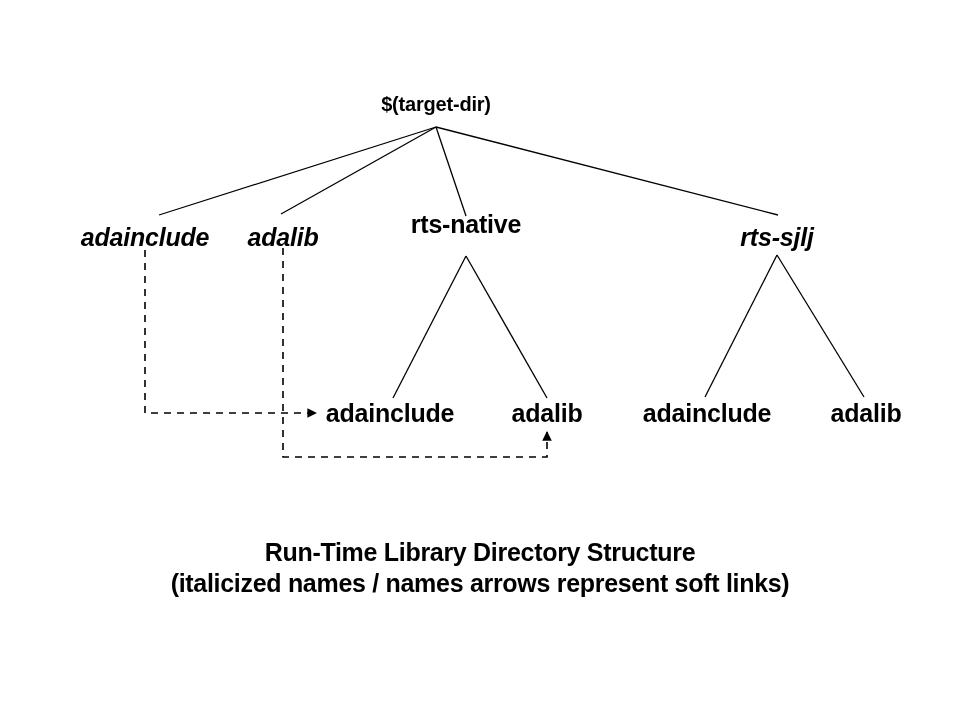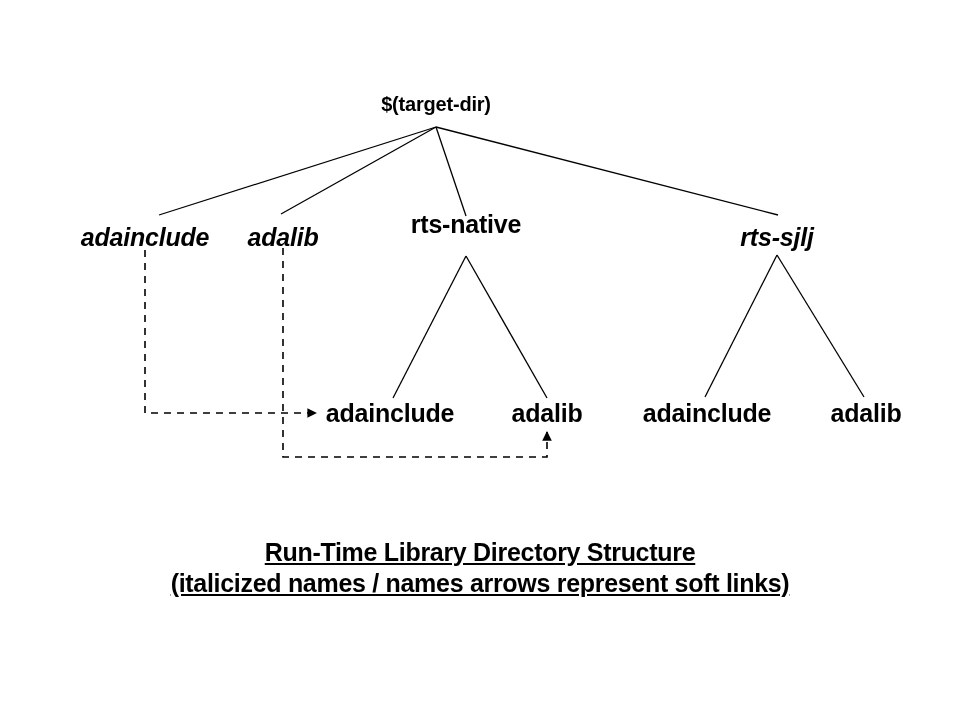--- a/index.html
+++ b/index.html
@@ -50,21 +50,20 @@
     width: 960px;
     text-align: center;
     font-weight: bold;
     font-size: 25px;
     line-height: 31px;
     letter-spacing: -0.3px;
     color: #000000;
   }
   .caption-line {
     display: block;
-    text-decoration: underline;
   }
 </style>
 </head>
 <body>
 
 <div id="canvas">
 
   <svg id="diagram-svg" viewBox="0 0 960 720">
     <defs>
       <marker id="arrow-right" viewBox="0 0 10 10" refX="9" refY="5" markerWidth="6" markerHeight="6" orient="auto-start-reverse">

